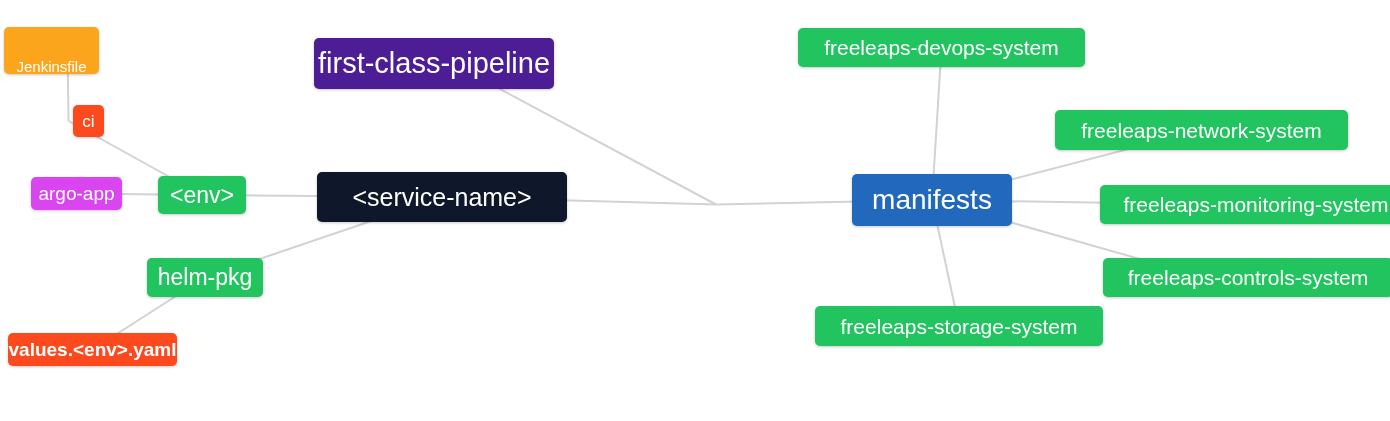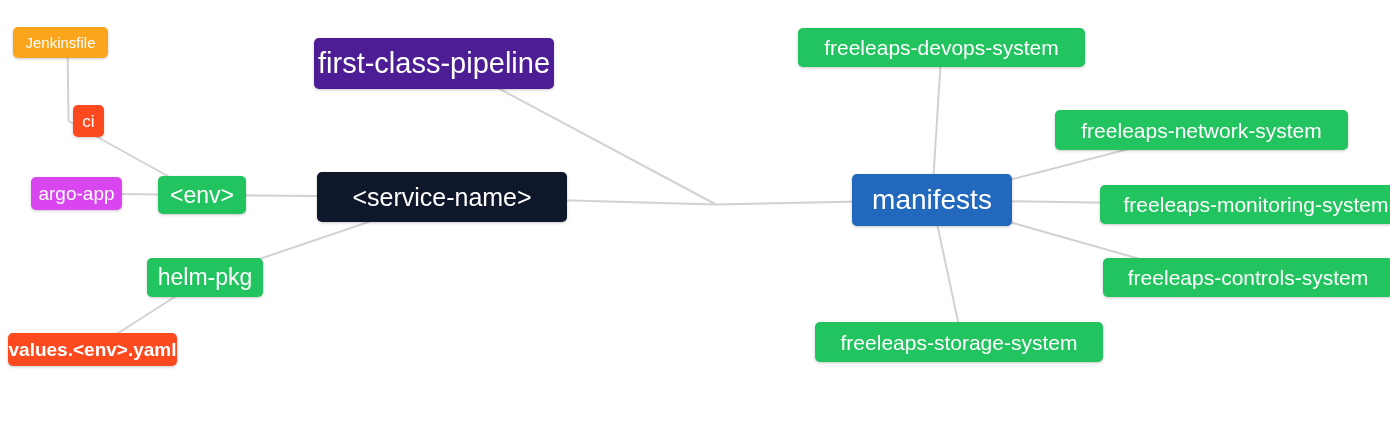--- a/index.html
+++ b/index.html
@@ -56,21 +56,21 @@
       <line x1="92.5" y1="349.5" x2="205" y2="277.5" stroke="#d2d2d2" stroke-width="2"></line>
       <line x1="452" y1="63.5" x2="716" y2="204.5" stroke="#d2d2d2" stroke-width="2"></line>
       <line x1="442" y1="197" x2="716" y2="204.5" stroke="#d2d2d2" stroke-width="2"></line>
       <line x1="716" y1="204.5" x2="932" y2="200" stroke="#d2d2d2" stroke-width="2"></line>
       <line x1="932" y1="200" x2="941.5" y2="47.5" stroke="#d2d2d2" stroke-width="2"></line>
       <line x1="932" y1="200" x2="1201.5" y2="130" stroke="#d2d2d2" stroke-width="2"></line>
       <line x1="932" y1="200" x2="1212" y2="204.5" stroke="#d2d2d2" stroke-width="2"></line>
       <line x1="932" y1="200" x2="1205" y2="277.5" stroke="#d2d2d2" stroke-width="2"></line>
       <line x1="932" y1="200" x2="959" y2="326" stroke="#d2d2d2" stroke-width="2"></line>
     </svg>
-<div class="node" style="left: 13px; top: 27px; width: 95px; height: 31px; background: rgb(251, 165, 29); font-size: 15px; color: rgb(255, 255, 255);">
+<div class="node" style="left: 4px; top: 27px; width: 95px; height: 47px; background: rgb(251, 165, 29); font-size: 15px; color: rgb(255, 255, 255); align-items: flex-end;">
       <span>Jenkinsfile</span>
     </div>
     <div class="node" style="left: 53px; top: 105px; width: 31px; height: 32px; background: rgb(252, 73, 29); font-size: 17px; color: rgb(255, 255, 255); margin-left: 20px;">
       <span>ci</span>
     </div>
     <div class="node" style="left: 31px; top: 177px; width: 91px; height: 33px; background: #d946ef; font-size: 19px; color: rgb(255, 255, 255);">
       <span>argo-app</span>
     </div>
     <div class="node" style="left: 158px; top: 176px; width: 88px; height: 38px; background: rgb(33, 196, 95); font-size: 23px; color: rgb(255, 255, 255);">
       <span>&lt;env&gt;</span>
@@ -95,16 +95,16 @@
     </div>
     <div class="node" style="left: 1055px; top: 110px; width: 293px; height: 40px; background: rgb(33, 196, 95); font-size: 21px; color: rgb(255, 255, 255);">
       <span>freeleaps-network-system</span>
     </div>
     <div class="node" style="left: 1052px; top: 185px; width: 312px; height: 39px; background: rgb(33, 196, 95); font-size: 21px; color: rgb(255, 255, 255); margin-left: 48px;">
       <span>freeleaps-monitoring-system</span>
     </div>
     <div class="node" style="left: 1103px; top: 258px; width: 290px; height: 39px; background: rgb(33, 196, 95); font-size: 21px; color: rgb(255, 255, 255);">
       <span>freeleaps-controls-system</span>
     </div>
-    <div class="node" style="left: 815px; top: 306px; width: 288px; height: 40px; background: rgb(33, 196, 95); font-size: 21px; color: rgb(255, 255, 255); margin-top: 16px;">
+    <div class="node" style="left: 815px; top: 306px; width: 288px; height: 40px; background: rgb(33, 196, 95); font-size: 21px; color: rgb(255, 255, 255);">
       <span>freeleaps-storage-system</span>
     </div>
   </div>
 
 </body></html>

